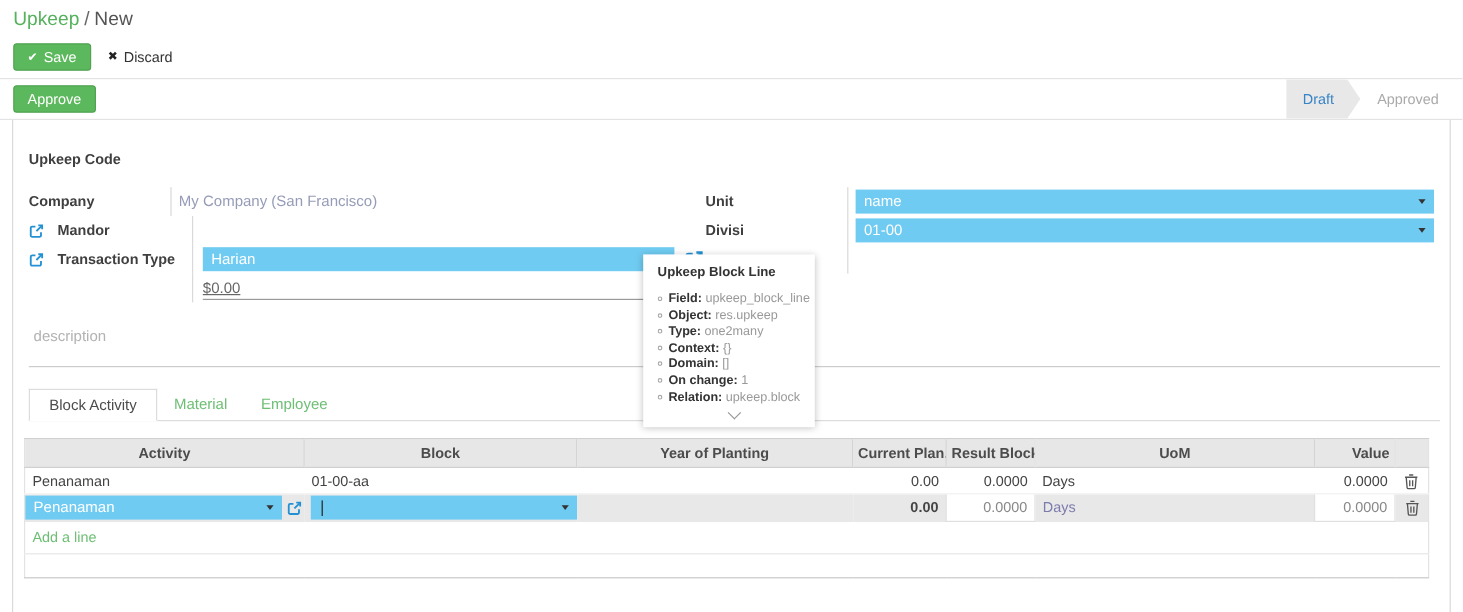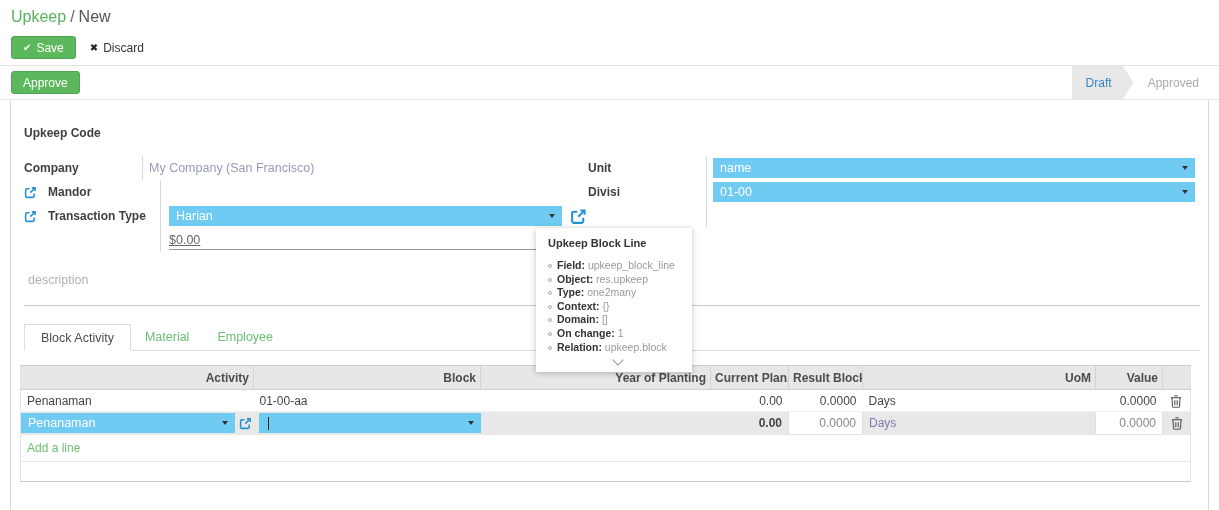--- a/index.html
+++ b/index.html
@@ -70,39 +70,39 @@
   .tabs { display:flex; margin-top:18px; border-bottom:1px solid #dcdcdc; height:27px; align-items:flex-end; }
   .tab { font-size:12.5px; padding:0 14px; height:27px; display:flex; align-items:center; color:#6dbf74; cursor:pointer; }
   .tab.active { background:#fff; color:#4c4c4c; border:1px solid #dcdcdc; border-bottom:1px solid #fff;
                 margin-bottom:-1px; padding:0 16px; }
 
   
   table.lines { border-collapse:collapse; table-layout:fixed; width:1170px; margin:14px 0 0 -4px;
                 border-left:1px solid #e3e3e3; border-right:1px solid #e3e3e3; }
   .lines th { background:#e7e7e7; border-top:1px solid #d0d0d0; border-bottom:1px solid #d0d0d0;
               border-left:1px solid #d4d4d4; height:24px; font-weight:700; color:#4c4c4c; font-size:12px;
-              text-align:right; padding:0 4px; white-space:nowrap; overflow:hidden; cursor:pointer; }
+              text-align:center; padding:0 4px; white-space:nowrap; overflow:hidden; cursor:pointer; }
   .lines th:first-child { border-left:none; }
   .lines th.num { text-align:right; }
   .lines td { height:22px; font-size:12px; color:#444; padding:0 6px; white-space:nowrap; overflow:hidden; }
   .lines tr.r1 td { border-bottom:1px solid #f1f1f1; }
   .lines td.num { text-align:right; }
   .lines tr.editing td { background:#e8e8e8; height:23px; }
   .lines tr.editing td.cellinput { background:#fff; color:#888; border:1px solid #e0e0e0; }
   .lines tr.editing td.nopad { padding:0; }
   .lines td .cellflex { display:flex; align-items:center; height:100%; }
   .uom-link { color:#7c7bad; }
   .bold { font-weight:700; color:#333; }
   .addline-row td { color:#6dbf74; padding:6px 6px; border-bottom:1px solid #e6e6e6; cursor:pointer; height:25px; }
   .empty-row td { height:20px; border-bottom:1px solid #c9c9c9; }
   .trash { width:12px; height:14px; display:block; margin:0 auto; cursor:pointer; }
   .text-cursor { width:1px; height:13px; background:#222; margin-left:2px; flex:none; }
 
   
-  .tooltip { position:absolute; left:536px; top:228px; width:156px; background:#fff; z-index:40;
+  .tooltip { position:absolute; left:536px; top:212px; width:143px; background:#fff; z-index:40;
              box-shadow:0 1px 6px rgba(0,0,0,.25); padding:9px 4px 4px 12px; }
   .tooltip-title { font-size:11px; font-weight:700; color:#333; }
   .tooltip-list { margin-top:10px; }
   .tooltip-item { font-size:10.5px; line-height:13.6px; color:#999; white-space:nowrap; overflow:hidden; }
   .tooltip-item .bull { display:inline-block; width:4px; height:4px; border:1px solid #aaa; border-radius:50%;
                         margin-right:5px; vertical-align:1px; }
   .tooltip-item b { color:#333; }
   .tooltip-chevron { width:8px; height:8px; border-left:1.5px solid #999; border-bottom:1.5px solid #999;
                      transform:rotate(-45deg); margin:2px auto 4px auto; }
 

